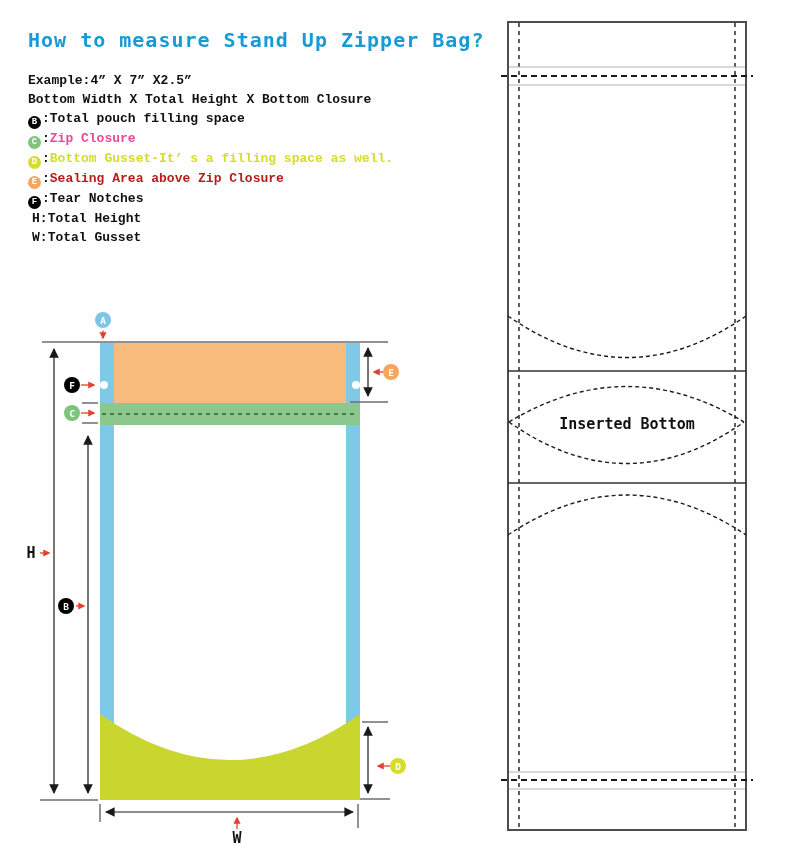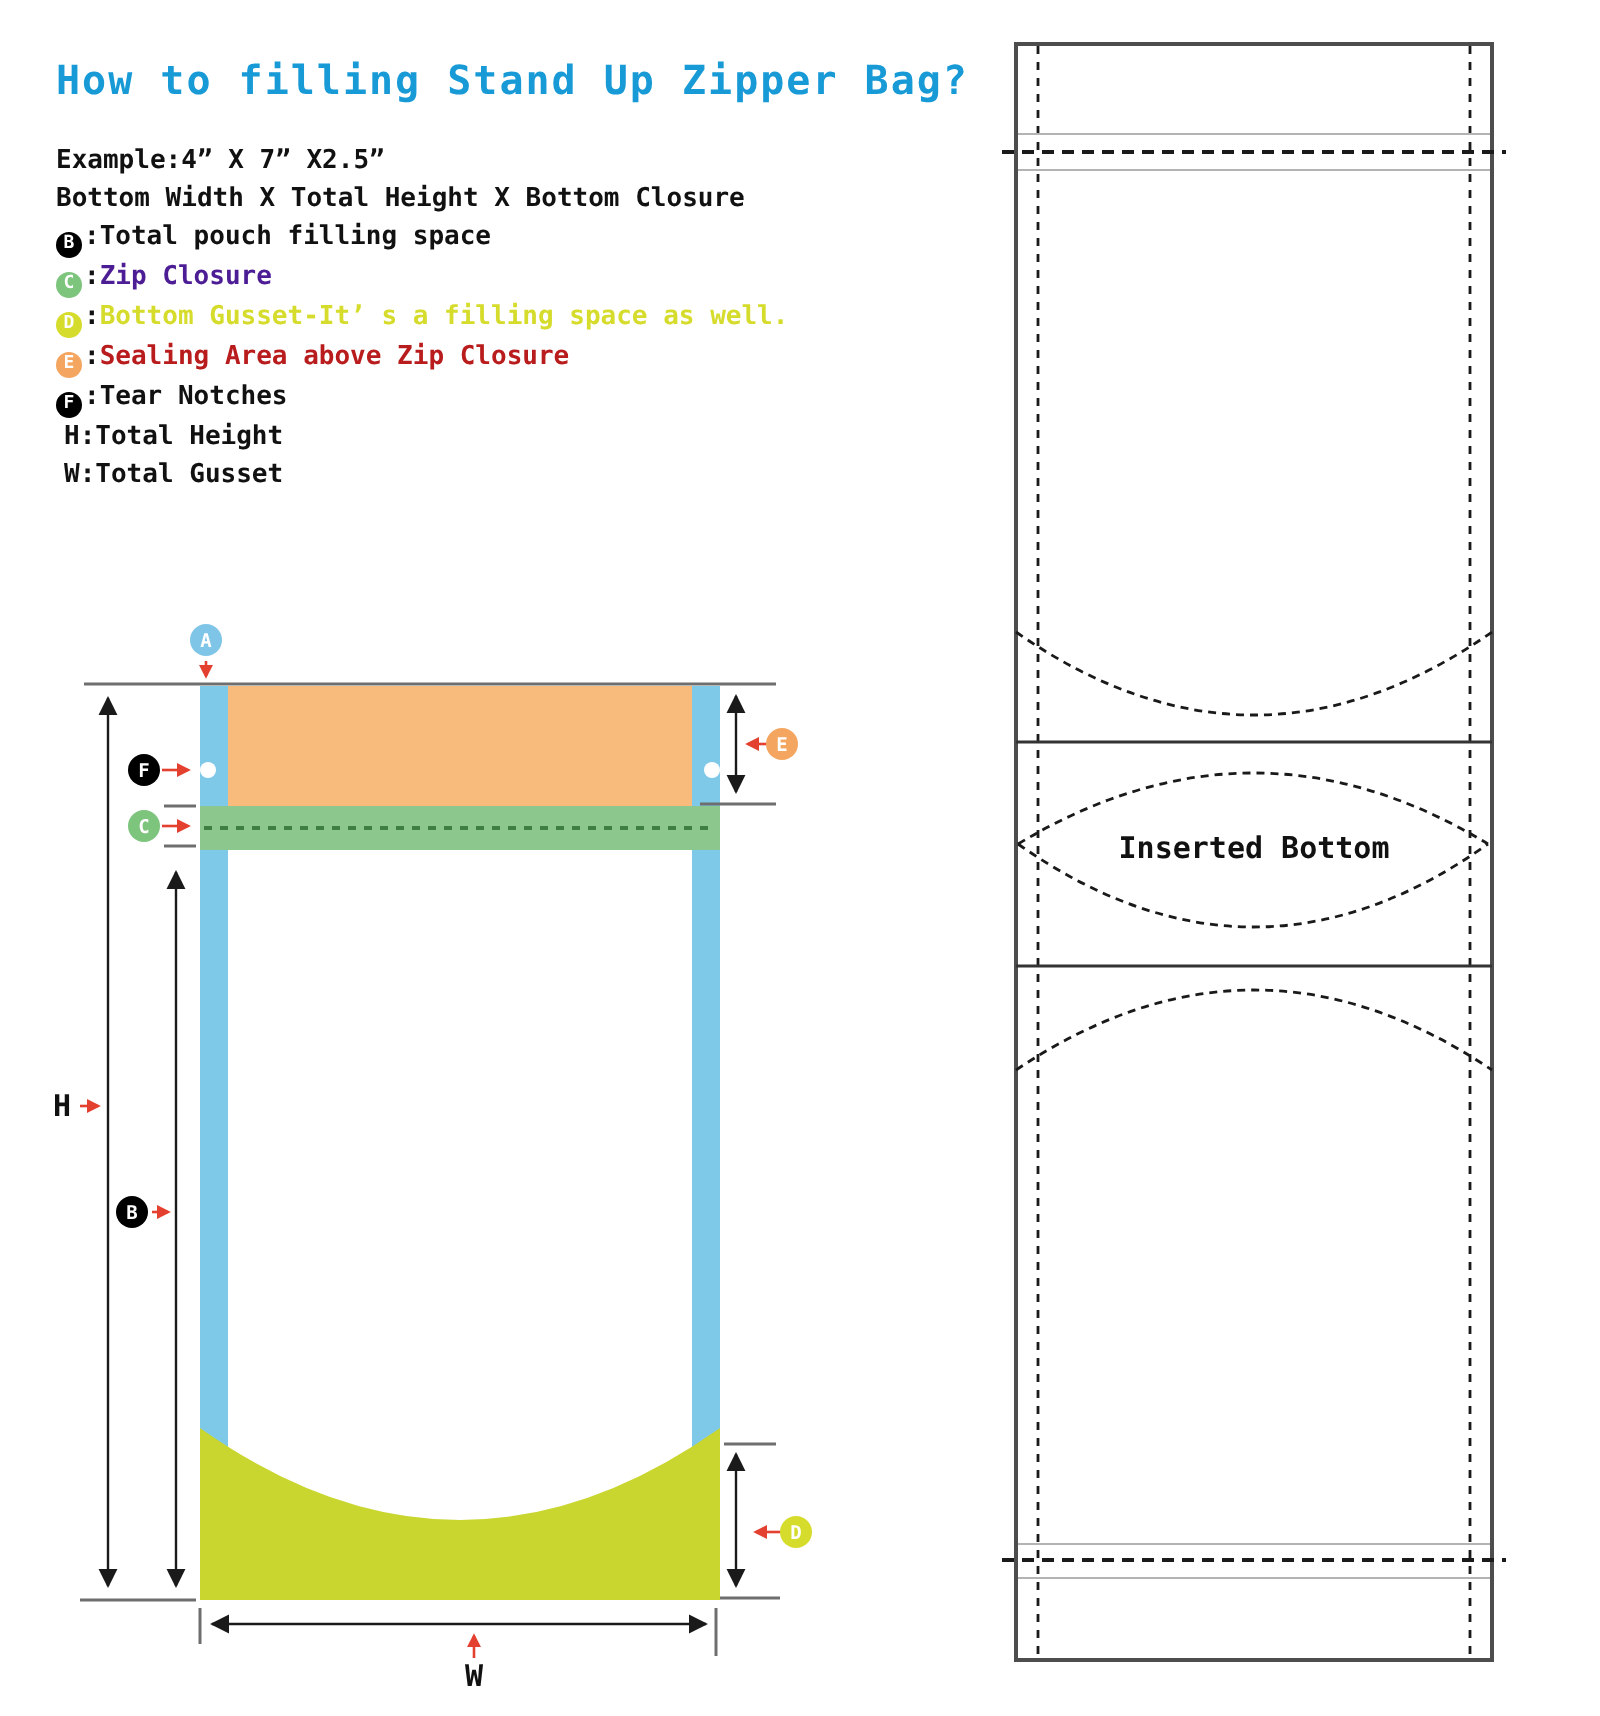--- a/index.html
+++ b/index.html
@@ -8,44 +8,44 @@
     font-family:"DejaVu Sans Mono","Liberation Mono",monospace; overflow:hidden;
   }
   .title {
     position:absolute; left:28px; top:28px; margin:0;
     font-size:20px; font-weight:bold; letter-spacing:1px; color:#189ad6;
   }
   .textcol {
     position:absolute; left:28px; top:71px;
     font-size:13px; line-height:19px; font-weight:bold; color:#111;
   }
-  .lg-row { white-space:nowrap; }
+  .lg-row { white-space:nowrap;font-family:Liberation Mono, monospace; }
   .lg-badge {
     display:inline-block; width:13px; height:13px; border-radius:50%;
     color:#fff; font-size:9px; line-height:13px; text-align:center;
     font-weight:bold; vertical-align:-2px; margin-right:1px;
   }
   .bgA { background:#7ec5e8; } .bgB { background:#000000; }
   .bgC { background:#7dc47d; } .bgD { background:#d6dc2b; }
   .bgE { background:#f4a55f; } .bgF { background:#000000; }
-  .lbl-A { color:#7ec5e8; } .lbl-C { color:#4c1d95; }
+  .lbl-A { color:#7ec5e8; } .lbl-C { color:#ec4899; }
   .lbl-D { color:#d6dc2b;margin-top:48px; } .lbl-E { color:#b91c1c; }
   .plainkey { padding-left:4px; }
   .sep { white-space:pre; }
   svg { position:absolute; }
   svg text { font-family:"DejaVu Sans Mono","Liberation Mono",monospace; }
   .svg-left  { left:0px;   top:300px; }
   .svg-right { left:490px; top:10px; }
 </style>
 </head>
 <body>
 
 <div class="page">
 
-  <h1 class="title">How to filling Stand Up Zipper Bag?</h1>
+  <h1 class="title">How to measure Stand Up Zipper Bag?</h1>
 
   <div class="textcol">
     <div class="lg-row"><span>Example:4” X 7” X2.5”</span></div>
     <div class="lg-row"><span>Bottom Width X Total Height X Bottom Closure</span></div>
 
     <div class="lg-row"><span class="lg-badge bgB">B</span><span class="sep">:</span><span>Total pouch filling space</span></div>
     <div class="lg-row"><span class="lg-badge bgC">C</span><span class="sep">:</span><span class="lbl-C">Zip Closure</span></div>
     <div class="lg-row"><span class="lg-badge bgD">D</span><span class="sep">:</span><span class="lbl-D">Bottom Gusset-It’ s a filling space as well.</span></div>
     <div class="lg-row"><span class="lg-badge bgE">E</span><span class="sep">:</span><span class="lbl-E">Sealing Area above Zip Closure</span></div>
     <div class="lg-row"><span class="lg-badge bgF">F</span><span class="sep">:</span><span>Tear Notches</span></div>

